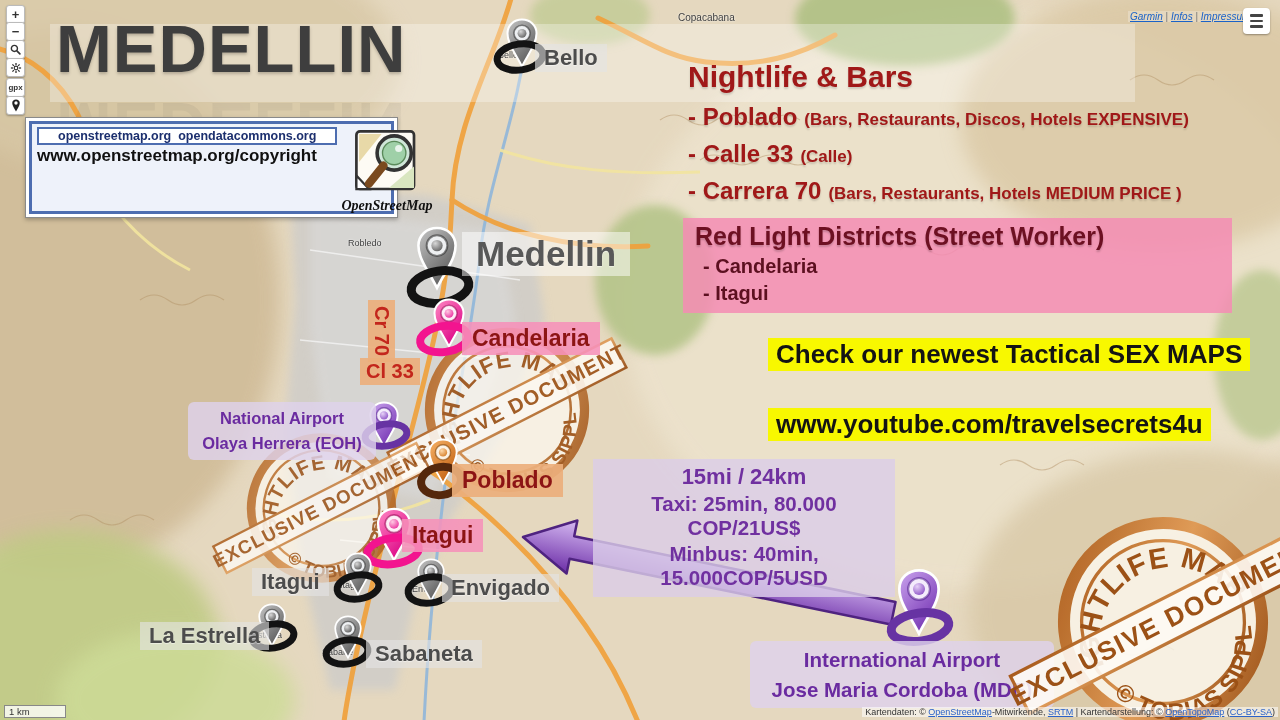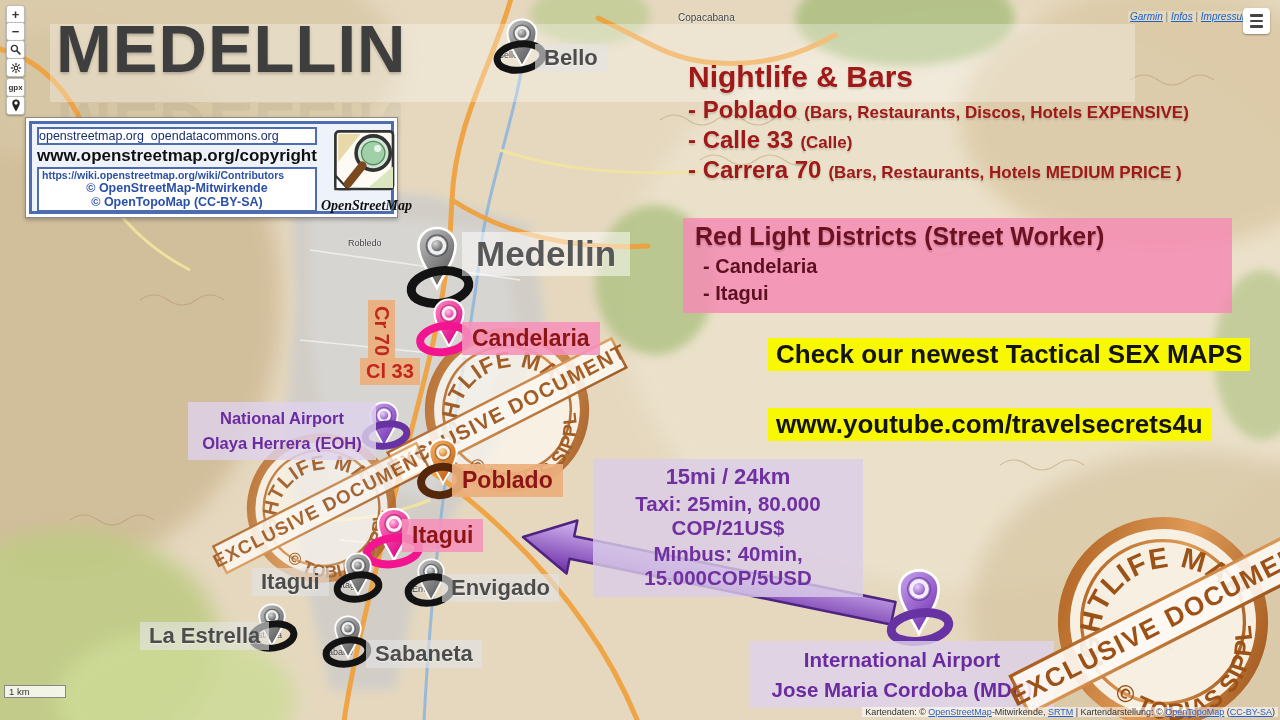--- a/index.html
+++ b/index.html
@@ -27,64 +27,64 @@
   #menu-btn{position:absolute;left:1243px;top:8px;width:27px;height:26px;background:#fff;
             border-radius:4px;box-shadow:0 1px 2px rgba(0,0,0,.35);display:flex;flex-direction:column;
             justify-content:center;align-items:center;gap:3px;cursor:pointer;}
   #menu-btn i{display:block;width:13px;height:2.4px;background:#444;border-radius:1px;}
   
   #osm-box{position:absolute;left:25px;top:117px;width:373px;height:101px;background:#fff;
            border:1px solid #8a8a8a;box-sizing:border-box;padding:3px;box-shadow:0 2px 4px rgba(0,0,0,.25);}
   #osm-inner{width:100%;height:100%;box-sizing:border-box;border:3px solid #4d6db0;
              background:#eef2fa;display:flex;}
   #osm-left{flex:1;padding:3px 4px 2px 5px;display:flex;flex-direction:column;}
-  .osm-row1{border:2px solid #4d6db0;background:#fff;font-size:12.5px;font-weight:normal;
-            color:#1c2f6e;padding:0 0;white-space:pre;}
+  .osm-row1{border:2px solid #4d6db0;background:#fff;font-size:12.5px;font-weight:bold;
+            color:#1c2f6e;padding:0 19px;white-space:pre;}
   .osm-row2{font-size:17px;font-weight:bold;color:#101010;margin:1px 0 1px 0;}
   .osm-row3{border:2px solid #4d6db0;background:#fff;padding:0 3px;line-height:1.15;}
   .osm-row3 .l1{font-size:10.5px;font-weight:bold;color:#2b50a8;}
   .osm-row3 .l2,.osm-row3 .l3{font-size:12.5px;font-weight:bold;color:#2b50a8;text-align:center;}
   #osm-right{width:100px;display:flex;flex-direction:column;align-items:center;justify-content:space-between;padding:2px 2px 1px 0;}
   #osm-logo-text{font-size:14px;font-weight:bold;font-style:italic;color:#101010;font-family:"Liberation Serif",serif;}
   
   .glabel{position:absolute;background:rgba(228,228,228,.62);color:#4c4c4c;font-weight:bold;
           padding:1px 9px;font-size:22px;text-shadow:0 1px 1px rgba(255,255,255,.5);}
   .maplabel{position:absolute;color:#3e3e3e;font-size:10px;text-shadow:0 0 2px #fff;}
   
   .redlabel{position:absolute;font-weight:bold;color:#8c1414;}
   .bg-pink{background:rgba(246,145,186,.88);}
   .bg-tan{background:rgba(235,175,124,.92);}
   .street{position:absolute;background:rgba(235,175,124,.92);color:#c3261c;font-weight:bold;
           font-size:20px;padding:2px 6px;}
   
   #nightlife{position:absolute;left:688px;top:60px;color:#a01818;}
   #nl-heading{font-size:30px;font-weight:bold;text-shadow:0 2px 2px rgba(0,0,0,.15);}
-  .nl-item{display:flex;align-items:baseline;gap:7px;margin-top:2px;text-shadow:0 2px 2px rgba(0,0,0,.15);}
+  .nl-item{display:flex;align-items:baseline;gap:7px;margin-top:9px;text-shadow:0 2px 2px rgba(0,0,0,.15);}
   .nl-name{font-size:24px;font-weight:bold;white-space:nowrap;}
   .nl-detail{font-size:17px;font-weight:bold;white-space:nowrap;}
   #redlight{position:absolute;left:683px;top:218px;width:549px;height:95px;background:rgba(244,140,180,.85);
             box-sizing:border-box;padding:4px 12px;}
   #rl-heading{font-size:25px;font-weight:bold;color:#6d1022;text-shadow:0 2px 2px rgba(0,0,0,.18);}
   .rl-item{font-size:20px;font-weight:bold;color:#5c1020;margin-left:8px;margin-top:4px;}
   .promo{position:absolute;background:#f8f800;color:#141414;font-size:26px;font-weight:600;
          padding:1px 8px;white-space:nowrap;}
   
-  #transfer{position:absolute;left:593px;top:459px;width:270px;background:rgba(219,205,233,.80);
+  #transfer{position:absolute;left:593px;top:459px;width:302px;background:rgba(219,205,233,.80);
             color:#7030a0;font-weight:bold;text-align:center;padding:5px 0 7px 0;}
   #transfer .t1{font-size:22px;}
   #transfer .t2,#transfer .t3{font-size:20.5px;margin-top:2px;}
   .airlabel{position:absolute;background:rgba(222,210,236,.82);color:#6a2ba0;font-weight:bold;
-            text-align:center;padding:4px 8px;}
+            text-align:center;padding:4px 8px;border-radius:6px;}
   #nat-air{left:188px;top:402px;width:172px;font-size:16.5px;line-height:1.5;}
   #intl-air{left:750px;top:641px;width:288px;font-size:20.5px;line-height:1.45;padding-left:8px;}
   
   .stamp{position:absolute;}
   .stamp text{font-family:"Liberation Sans",sans-serif;}
   
-  #scalebar{position:absolute;left:4px;bottom:22px;width:52px;background:rgba(255,255,255,.78);
+  #scalebar{position:absolute;left:4px;bottom:2px;width:52px;background:rgba(255,255,255,.78);
             border:1px solid #888;font-size:9.5px;color:#333;padding:0px 4px;}
   #attribution{position:absolute;right:2px;bottom:3px;font-size:9px;color:#333;
                background:rgba(255,255,255,.55);padding:0 3px;white-space:nowrap;margin-left:20px;}
   #attribution a{color:#2a62c8;text-decoration:underline;cursor:pointer;}
   .pin{position:absolute;}
   .ring{position:absolute;}
 </style>
 </head>
 <body>
 
@@ -412,25 +412,20 @@
     <rect x="-16" y="81" width="292" height="38" fill="rgba(255,252,246,.9)" stroke="url(#sg3)" stroke-width="3"></rect>
     <text x="130" y="108" text-anchor="middle" font-size="24" font-weight="bold" fill="#9a4e12" letter-spacing="1.5">EXCLUSIVE DOCUMENT</text>
   </g>
 </svg>
 
 <div id="osm-box">
   <div id="osm-inner">
     <div id="osm-left">
       <div class="osm-row1">openstreetmap.org  opendatacommons.org</div>
       <div class="osm-row2">www.openstreetmap.org/copyright</div>
-      <div class="osm-row3">
-        <div class="l1">https://wiki.openstreetmap.org/wiki/Contributors</div>
-        <div class="l2">© OpenStreetMap-Mitwirkende</div>
-        <div class="l3">© OpenTopoMap (CC-BY-SA)</div>
-      </div>
     </div>
     <div id="osm-right">
       <svg width="72" height="72" viewBox="0 0 80 80">
         <rect x="6" y="6" width="64" height="64" rx="4" fill="#fdfbf4" stroke="#333" stroke-width="3"></rect>
         <path d="M9,9 L34,9 L9,40 Z" fill="#e8d9a8"></path>
         <path d="M70,45 L70,69 L42,69 Z" fill="#d9e6c0"></path>
         <path d="M6,55 L20,70 L6,70 Z" fill="#fff" stroke="#333" stroke-width="2.5"></path>
         <circle cx="48" cy="30" r="19" fill="#cfe6d8" stroke="#333" stroke-width="4"></circle>
         <circle cx="48" cy="30" r="13" fill="#9fd0a8" stroke="#5a8a5a" stroke-width="1.5"></circle>
         <path d="M36,44 L20,64" stroke="#7a4a1e" stroke-width="9" stroke-linecap="round"></path>

